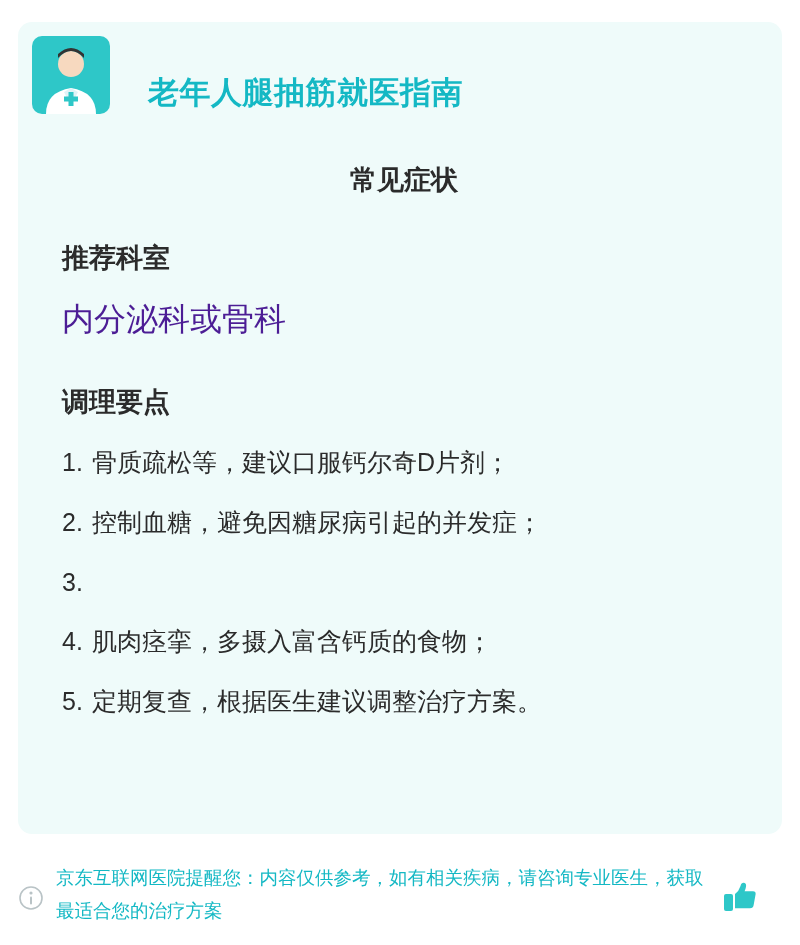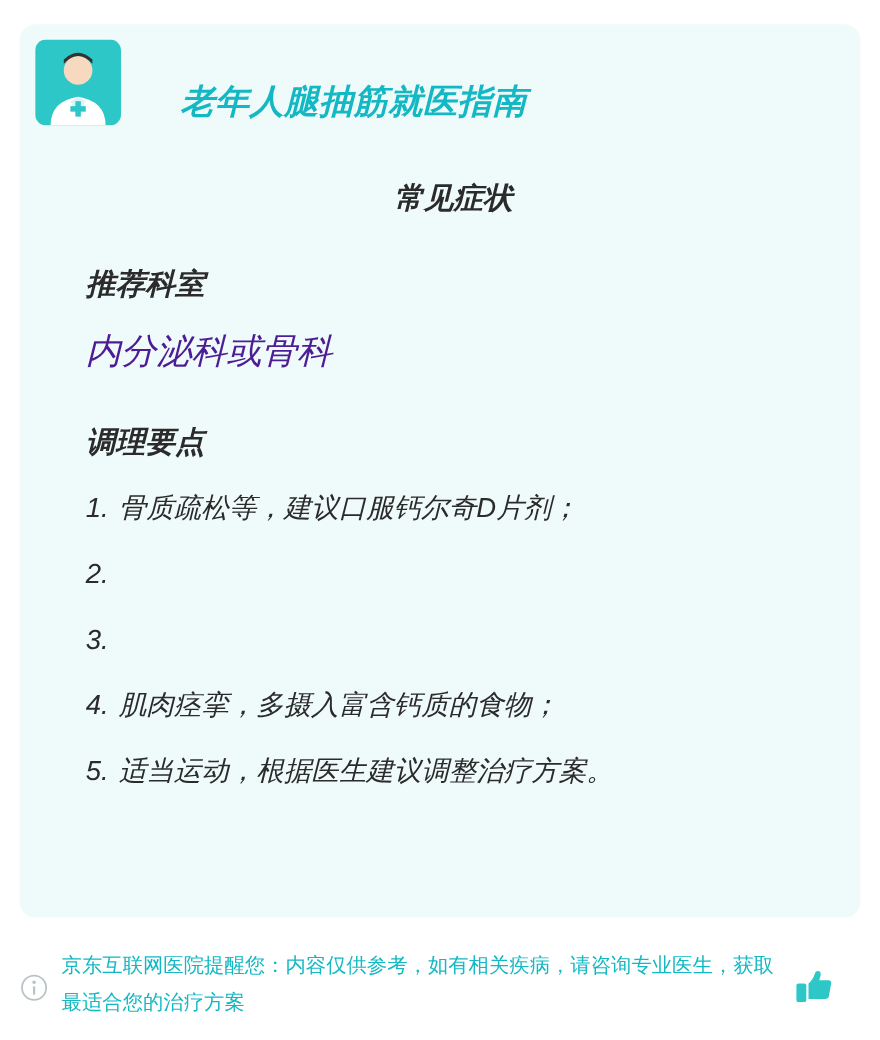--- a/index.html
+++ b/index.html
@@ -17,24 +17,23 @@
     position: relative;
     width: 800px;
     height: 945px;
     box-sizing: border-box;
     padding: 22px 18px 0 18px;
   }
   .card {
     position: relative;
     background: #effbfa;
     border-radius: 14px;
-    padding: 28px 36px 36px 38px;
+    padding: 28px 36px 36px 22px;
     box-sizing: border-box;
     min-height: 812px;
-    font-style: italic;
   }
   .doctor-icon {
     position: absolute;
     left: 14px;
     top: 14px;
     width: 78px;
     height: 78px;
   }
   .title {
     color: #14b8c4;
@@ -139,31 +138,32 @@
     <div class="plain-line">内分泌科或骨科</div>
 
     <div class="section-title">调理要点</div>
     <ul class="list">
       <li>
         <span class="num">1.</span>
         <span>骨质疏松等，建议口服钙尔奇D片剂；</span>
       </li>
       <li>
         <span class="num">2.</span>
+        <span>控制血糖，避免因糖尿病引起的并发症；</span>
       </li>
       <li>
         <span class="num">3.</span>
       </li>
       <li>
         <span class="num">4.</span>
         <span>肌肉痉挛，多摄入富含钙质的食物；</span>
       </li>
       <li>
         <span class="num">5.</span>
-        <span>适当运动，根据医生建议调整治疗方案。</span>
+        <span>定期复查，根据医生建议调整治疗方案。</span>
       </li>
     </ul>
   </div>
 
   <div class="footer">
     <span class="footer-icon">
       <svg width="26" height="26" viewBox="0 0 26 26" xmlns="http://www.w3.org/2000/svg">
         <circle cx="13" cy="13" r="11" fill="none" stroke="#b9c3c6" stroke-width="1.6"></circle>
         <circle cx="13" cy="8" r="1.6" fill="#b9c3c6"></circle>
         <rect x="12" y="11.5" width="2" height="8" rx="1" fill="#b9c3c6"></rect>

